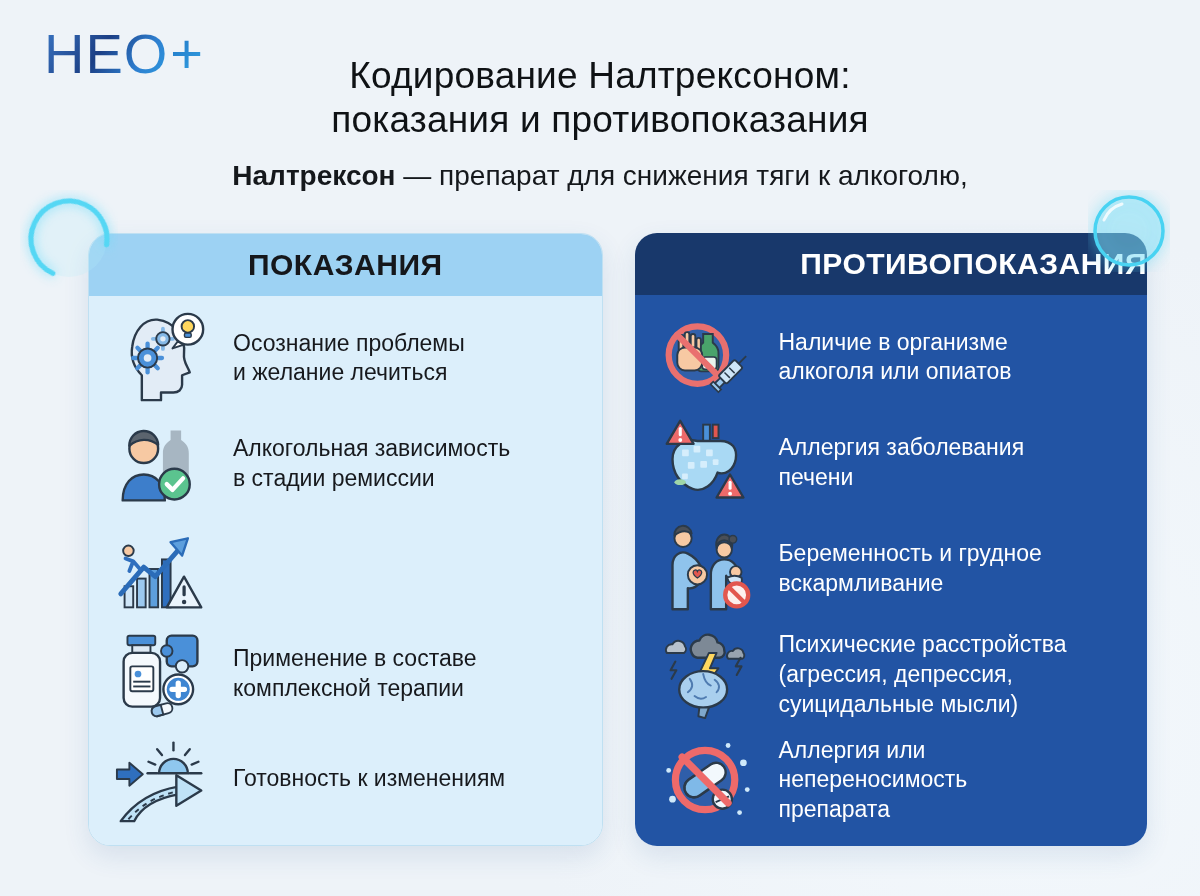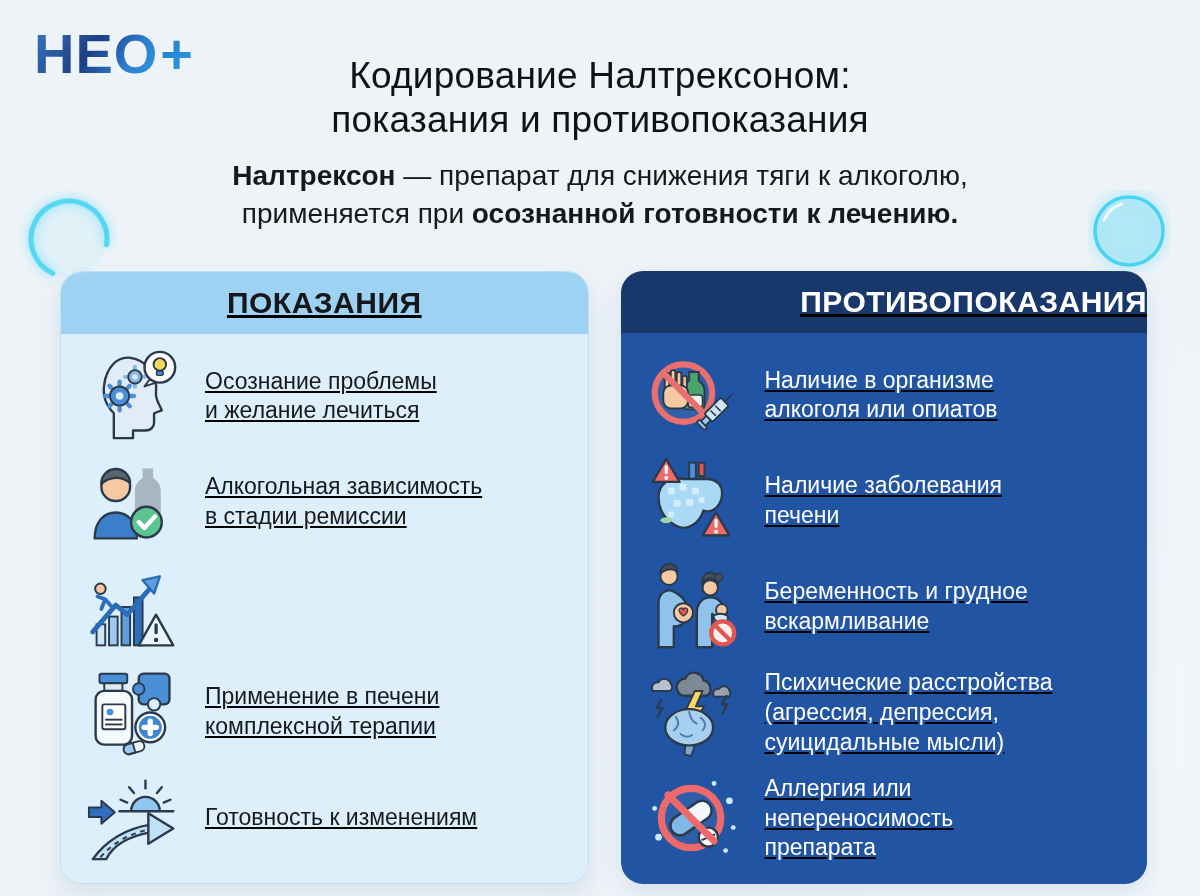--- a/index.html
+++ b/index.html
@@ -8,22 +8,22 @@
     font-family:"Liberation Sans","DejaVu Sans",sans-serif;
     background:#eef3f8;
     overflow:hidden;
   }
   .page {
     position:relative; width:1200px; height:896px;
     background:radial-gradient(circle at 85% 80%, #f3f8fc 0%, #eef3f8 40%);
   }
   
   .logo {
-    position:absolute; left:34px; top:26px;
-    font-size:56px; font-weight:700; letter-spacing:1px; line-height:1;
+    position:absolute; left:44px; top:26px;
+    font-size:56px; font-weight:400; letter-spacing:1px; line-height:1;
     display:flex; align-items:center;
   }
   .logo-text {
     background:linear-gradient(125deg,#3a76c4 0%,#1c3f85 45%,#2e7fd0 75%,#2b9ce0 100%);
     -webkit-background-clip:text; background-clip:text; color:transparent;
   }
   .logo-plus {
     background:linear-gradient(135deg,#1f6fc0 0%,#35a8e8 100%);
     -webkit-background-clip:text; background-clip:text; color:transparent;
     margin-left:2px;
@@ -36,21 +36,21 @@
   }
   .subtitle {
     margin-top:16px; text-align:center;
     font-size:28px; line-height:1.36; color:#15181c;
   }
   .subtitle b { font-weight:700; }
   
   .panels {
     margin-top:38px; height:613px;
     display:flex; gap:32px;
-    padding-left:60px; padding-right:53px;text-decoration:underline;
+    padding-left:88px; padding-right:53px;
   }
   .panel {
     flex:1; display:flex; flex-direction:column;
     border-radius:22px; overflow:hidden;
     box-shadow:0 10px 26px rgba(40,90,150,0.12);
   }
   .panel-header {
     height:62px; flex:0 0 62px;
     display:flex; align-items:center; justify-content:center;
     font-size:30px; font-weight:800; letter-spacing:0.5px;
@@ -85,21 +85,20 @@
 
   <div class="logo">
     <span class="logo-text">НЕО</span>
     <span class="logo-plus">+</span>
   </div>
 
   <h1 class="page-title">Кодирование Налтрексоном:
 показания и противопоказания</h1>
   <div class="subtitle">
     <div><b>Налтрексон</b><span> — препарат для снижения тяги к алкоголю,</span></div>
-    <div><span>применяется при </span><b>осознанной готовности к лечению.</b></div>
   </div>
 
   <svg class="bubble bubble-left" viewBox="0 0 98 98">
     <circle cx="49" cy="49" r="38" fill="rgba(180,235,250,0.22)"></circle>
     <circle cx="49" cy="49" r="38" fill="none" stroke="#55d7f4" stroke-width="5" stroke-linecap="round" stroke-dasharray="168 71" transform="rotate(115 49 49)" style="filter:drop-shadow(0 0 6px rgba(110,220,248,0.9));"></circle>
   </svg>
   <svg class="bubble bubble-right" viewBox="0 0 82 82">
     <circle cx="41" cy="41" r="34" fill="rgba(150,226,246,0.35)" stroke="#49d3f2" stroke-width="3.5" style="filter:drop-shadow(0 0 8px rgba(90,215,245,0.85));"></circle>
     <path d="M16 30 a28 28 0 0 1 18 -16" fill="none" stroke="rgba(255,255,255,0.8)" stroke-width="3" stroke-linecap="round"></path>
   </svg>
@@ -196,21 +195,21 @@
               <circle cx="70" cy="40" r="6.5" fill="#dceffb" stroke="#2b3a4a" stroke-width="2"></circle>
               <circle cx="66" cy="64" r="15.5" fill="#ffffff" stroke="#2b3a4a" stroke-width="2.5"></circle>
               <circle cx="66" cy="64" r="12" fill="#3f86d2"></circle>
               <path d="M66 57.5 V70.5 M59.5 64 H72.5" stroke="#ffffff" stroke-width="5.5" stroke-linecap="round"></path>
               <g transform="rotate(-15 49 85)">
                 <rect x="38" y="80" width="22" height="10.5" rx="5.2" fill="#f2f8fd" stroke="#2b3a4a" stroke-width="2"></rect>
                 <path d="M38 85.2 a5.2 5.2 0 0 0 5.2 5.3 h5.8 v-10.5 h-5.8 a5.2 5.2 0 0 0 -5.2 5.2 z" fill="#9cc9ef" stroke="#2b3a4a" stroke-width="2"></path>
               </g>
             </svg>
           </span>
-          <p>Применение в печени
+          <p>Применение в составе
 комплексной терапии</p>
         </div>
 
         <div class="row">
           <span class="icon">
             <svg viewBox="0 0 96 96">
               <path d="M46 42 a15 15 0 0 1 30 0 Z" fill="#8fc7ee" stroke="#2b3a4a" stroke-width="2.5"></path>
               <g stroke="#2b3a4a" stroke-width="2.5" stroke-linecap="round">
                 <line x1="61" y1="18" x2="61" y2="10"></line>
                   <line x1="49" y1="23" x2="44" y2="17"></line>
@@ -283,21 +282,21 @@
               </g>
               <ellipse cx="20" cy="68" rx="6" ry="3" fill="#9fd6a8"></ellipse>
               <path d="M20 4 L34 28 L6 28 Z" fill="#ee6a6a" stroke="#2b3a4a" stroke-width="2.5" stroke-linejoin="round"></path>
               <rect x="18.5" y="10.5" width="3.2" height="9.5" rx="1.6" fill="#ffffff"></rect>
               <circle cx="20.1" cy="24" r="2" fill="#ffffff"></circle>
               <path d="M72 60 L86 84 L58 84 Z" fill="#ee6a6a" stroke="#2b3a4a" stroke-width="2.5" stroke-linejoin="round"></path>
               <rect x="70.5" y="66.5" width="3.2" height="9.5" rx="1.6" fill="#ffffff"></rect>
               <circle cx="72.1" cy="80" r="2" fill="#ffffff"></circle>
             </svg>
           </span>
-          <p>Наличие заболевания
+          <p>Аллергия заболевания
 печени</p>
         </div>
 
         <div class="row">
           <span class="icon">
             <svg viewBox="0 0 96 96">
               <circle cx="23" cy="16" r="9" fill="#f7c9a3" stroke="#2b3a4a" stroke-width="2"></circle>
               <path d="M14 13 a9 9 0 0 1 18 -2 c-6 -4 -12 -3 -18 2 z" fill="#4a4f57" stroke="#2b3a4a" stroke-width="2" stroke-linejoin="round"></path>
               <path d="M12 90 V44 C12 34 20 28 28 32 C40 38 46 50 42 60 C39 66 33 69 28 68 V90 Z" fill="#8fc3ec" stroke="#2b3a4a" stroke-width="2.5" stroke-linejoin="round"></path>
               <circle cx="38" cy="54" r="10" fill="#f7c9a3" stroke="#2b3a4a" stroke-width="2"></circle>

